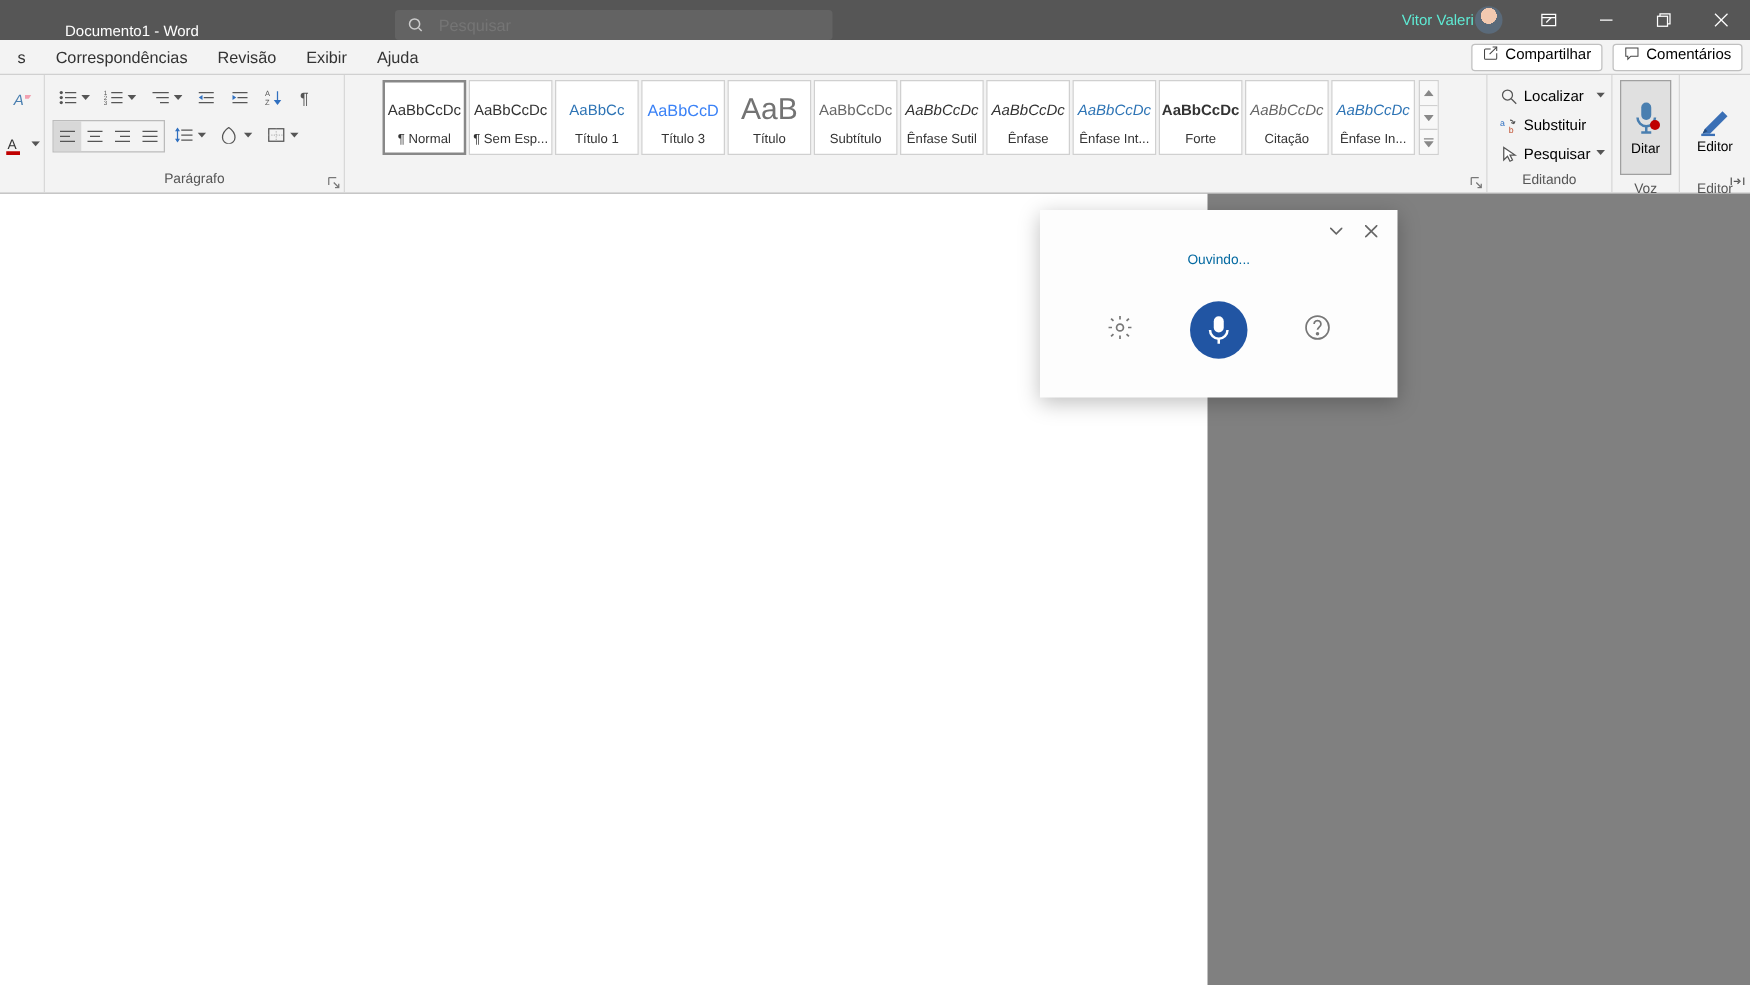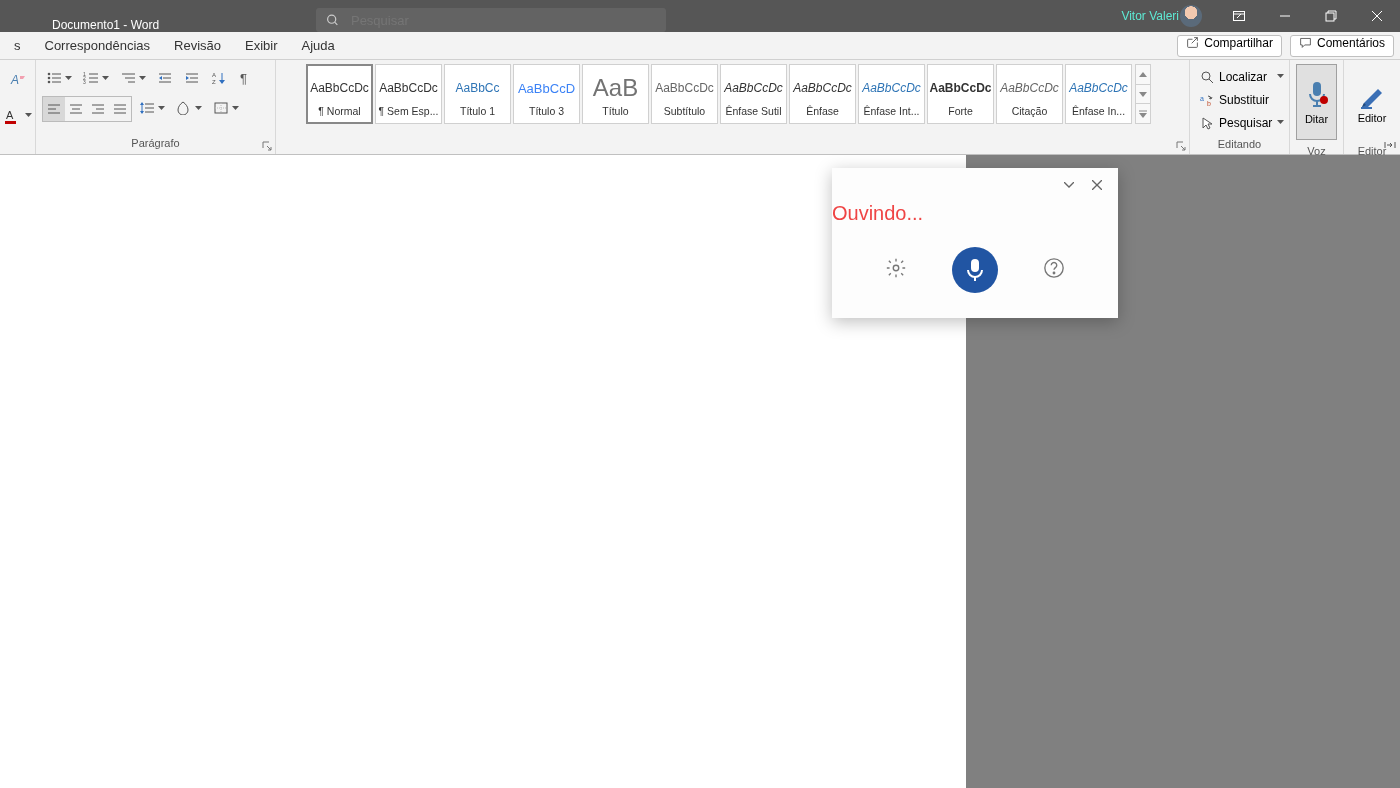--- a/index.html
+++ b/index.html
@@ -49,21 +49,21 @@
   .big-btn svg { display: block; }
 
   
   .doc-area { position: absolute; top: 155px; left: 0; right: 0; bottom: 0; background: #808080; }
   .page { position: absolute; left: 0; top: 0; width: 966px; height: 100%; background: #fff; }
 
   
   .dictation { position: absolute; left: 832px; top: 168px; width: 286px; height: 150px; background: #fdfdfd; box-shadow: 0 4px 16px rgba(0,0,0,0.25); display: flex; flex-direction: column; }
   .dictation-top { height: 34px; display: flex; justify-content: flex-end; align-items: center; gap: 6px; padding-right: 10px; }
   .dictation-top .dicon { width: 22px; height: 22px; display: flex; align-items: center; justify-content: center; color: #666; }
-  .dictation-status { font-size: 20px; color: #ef4444; }
+  .dictation-status { text-align: center; font-size: 11px; color: #0369a1; }
   .dictation-row { flex: 1; display: flex; align-items: center; justify-content: space-around; padding: 10px 30px 14px; }
   .mic-btn { width: 46px; height: 46px; border-radius: 50%; background: #2155a3; display: flex; align-items: center; justify-content: center; }
 
   .collapse-icon { position: absolute; right: 3px; color: #555; }
 </style>
 </head>
 <body>
 
 <div class="titlebar">
   <span class="doc-title">Documento1  -  Word</span>

